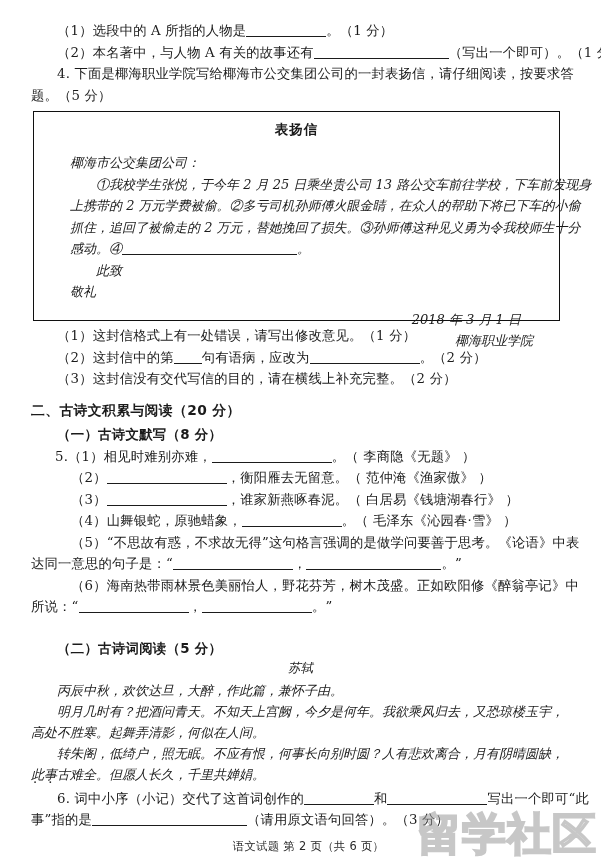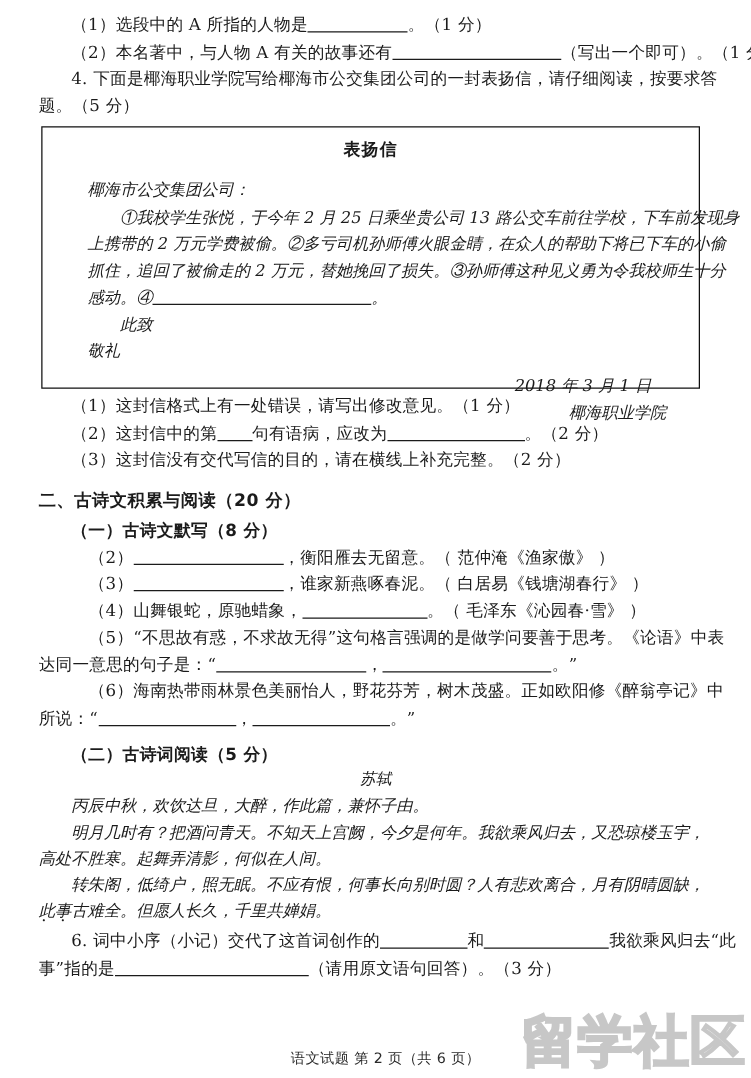--- a/index.html
+++ b/index.html
@@ -11,21 +11,21 @@
     width: 601px;
     height: 862px;
     position: relative;
     overflow: hidden;
     font-family: "DejaVu Serif", "Liberation Serif", serif;
     color: #1b1b1b;
   }
   .page {
     position: absolute;
     inset: 0;
-    padding: 10px 31px 0 31px;
+    padding: 20px 31px 0 31px;
     box-sizing: border-box;
   }
 
   
   .line {
     font-size: 13.3px;
     line-height: 21.5px;
     letter-spacing: 0.2px;
     white-space: nowrap;
   }
@@ -207,44 +207,45 @@
 
   <div class="line ind1">（1）这封信格式上有一处错误，请写出修改意见。（1 分）</div>
 
   <div class="line ind1"><span>（2）这封信中的第</span><span class="blank b28"></span><span>句有语病，应改为</span><span class="blank b110"></span><span>。（2 分）</span></div>
 
   <div class="line ind1">（3）这封信没有交代写信的目的，请在横线上补充完整。（2 分）</div>
 
   <div class="sec-head">二、古诗文积累与阅读（20 分）</div>
   <div class="sub-head">（一）古诗文默写（8 分）</div>
 
+  <div class="line ind2" style="text-indent:24px"><span>5.（1）</span><span>相见时难别亦难，</span><span class="blank b120"></span><span>。（ 李商隐《无题》 ）</span></div>
 
   <div class="line ind2"><span>（2）</span><span class="blank b120"></span><span>，衡阳雁去无留意。（ 范仲淹《渔家傲》 ）</span></div>
 
   <div class="line ind2"><span>（3）</span><span class="blank b120"></span><span>，谁家新燕啄春泥。（ 白居易《钱塘湖春行》 ）</span></div>
 
   <div class="line ind2"><span>（4）</span><span>山舞银蛇，原驰蜡象，</span><span class="blank b100"></span><span>。（ 毛泽东《沁园春·雪》 ）</span></div>
 
   <div class="line ind2">（5）“不思故有惑，不求故无得”这句格言强调的是做学问要善于思考。《论语》中表</div>
   <div class="line ind0"><span>达同一意思的句子是：“</span><span class="blank b120"></span><span>，</span><span class="blank b135"></span><span>。”</span></div>
 
   <div class="line ind2">（6）海南热带雨林景色美丽怡人，野花芬芳，树木茂盛。正如欧阳修《醉翁亭记》中</div>
   <div class="line ind0"><span>所说：“</span><span class="blank b110"></span><span>，</span><span class="blank b110"></span><span>。”</span></div>
 
-  <div class="sub-head" style="margin-top:9px">（二）古诗词阅读（5 分）</div>
+  <div class="sub-head" style="margin-top:22px">（二）古诗词阅读（5 分）</div>
 
   <div class="poem-author">苏轼</div>
 
   <div class="poem-line ind">丙辰中秋，欢饮达旦，大醉，作此篇，兼怀子由。</div>
   <div class="poem-line ind">明月几时有？把酒问青天。不知天上宫阙，今夕是何年。我欲乘风归去，又恐琼楼玉宇，</div>
   <div class="poem-line">高处不胜寒。起舞弄清影，何似在人间。</div>
   <div class="poem-line ind">转朱阁，低绮户，照无眠。不应有恨，何事长向别时圆？人有悲欢离合，月有阴晴圆缺，</div>
   <div class="poem-line"><span class="dotted">此事</span><span>古难全。但愿人长久，千里共婵娟。</span></div>
 
-  <div class="line ind1" style="margin-top:3px"><span>6. 词中小序（小记）交代了这首词创作的</span><span class="blank b70"></span><span>和</span><span class="blank b100"></span><span>我欲乘风归去“此</span></div>
+  <div class="line ind1" style="margin-top:3px"><span>6. 词中小序（小记）交代了这首词创作的</span><span class="blank b70"></span><span>和</span><span class="blank b100"></span><span>写出一个即可“此</span></div>
 
   <div class="line ind0"><span>事”指的是</span><span class="blank b155"></span><span>（请用原文语句回答）。（3 分）</span></div>
 
   <div class="watermark">
     <div class="wm-text">留学社区</div>
     <div class="wm-url">bbs.liuxue86.com</div>
   </div>
 
   <div class="footer">语文试题  第 2 页（共 6 页）</div>
 

